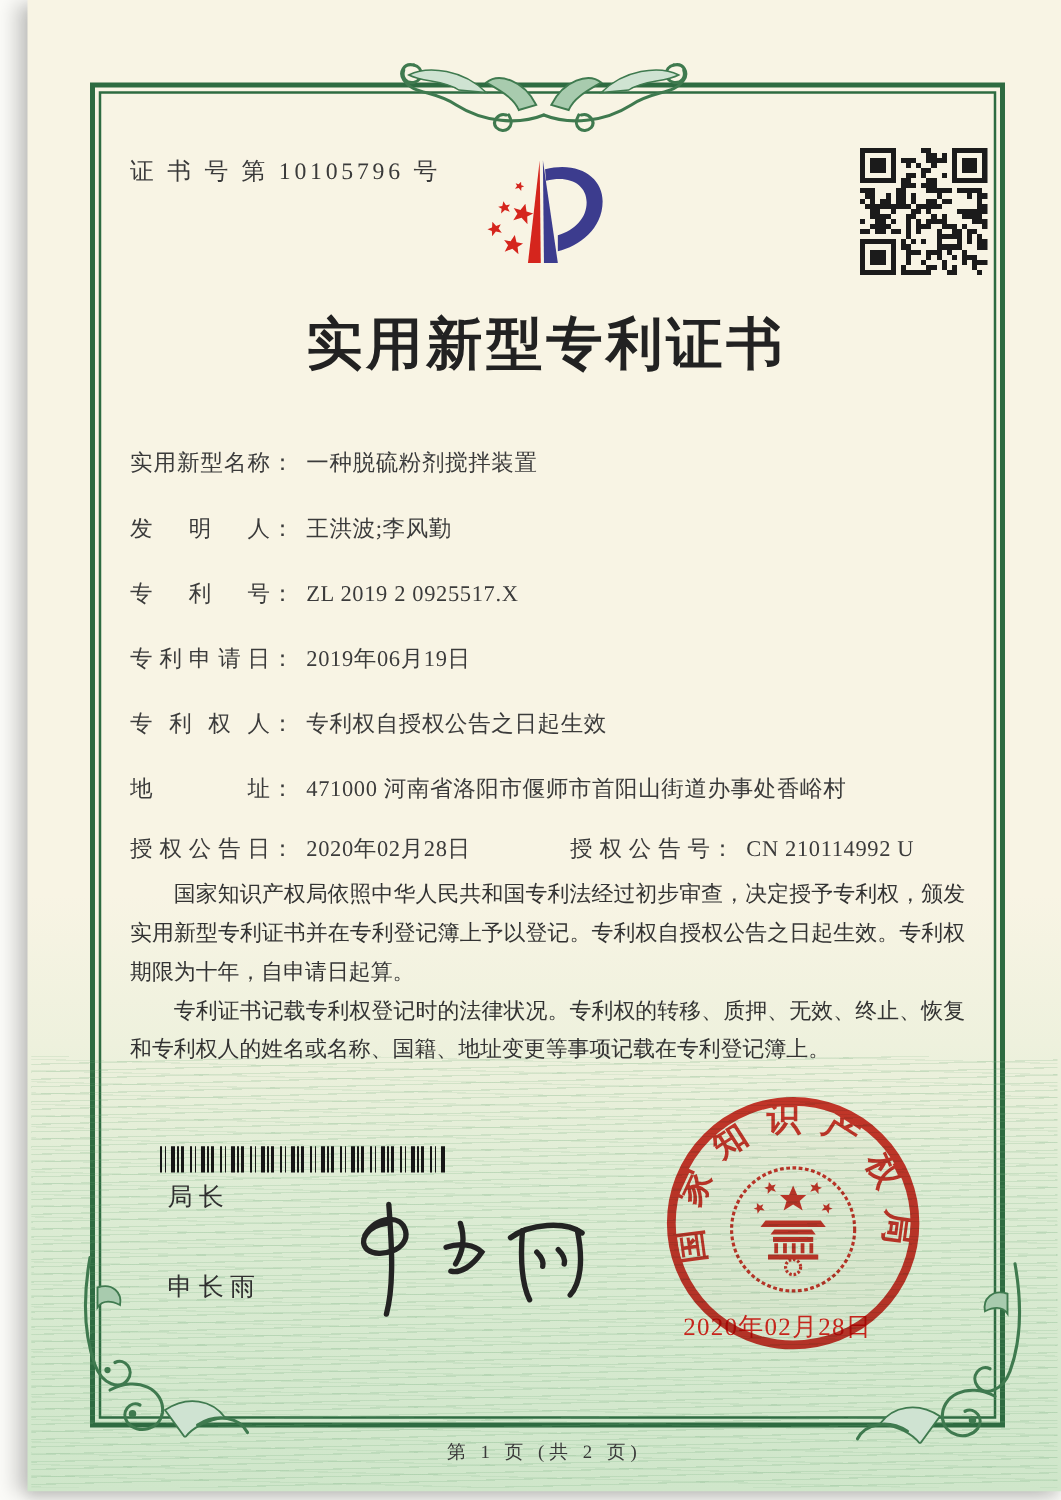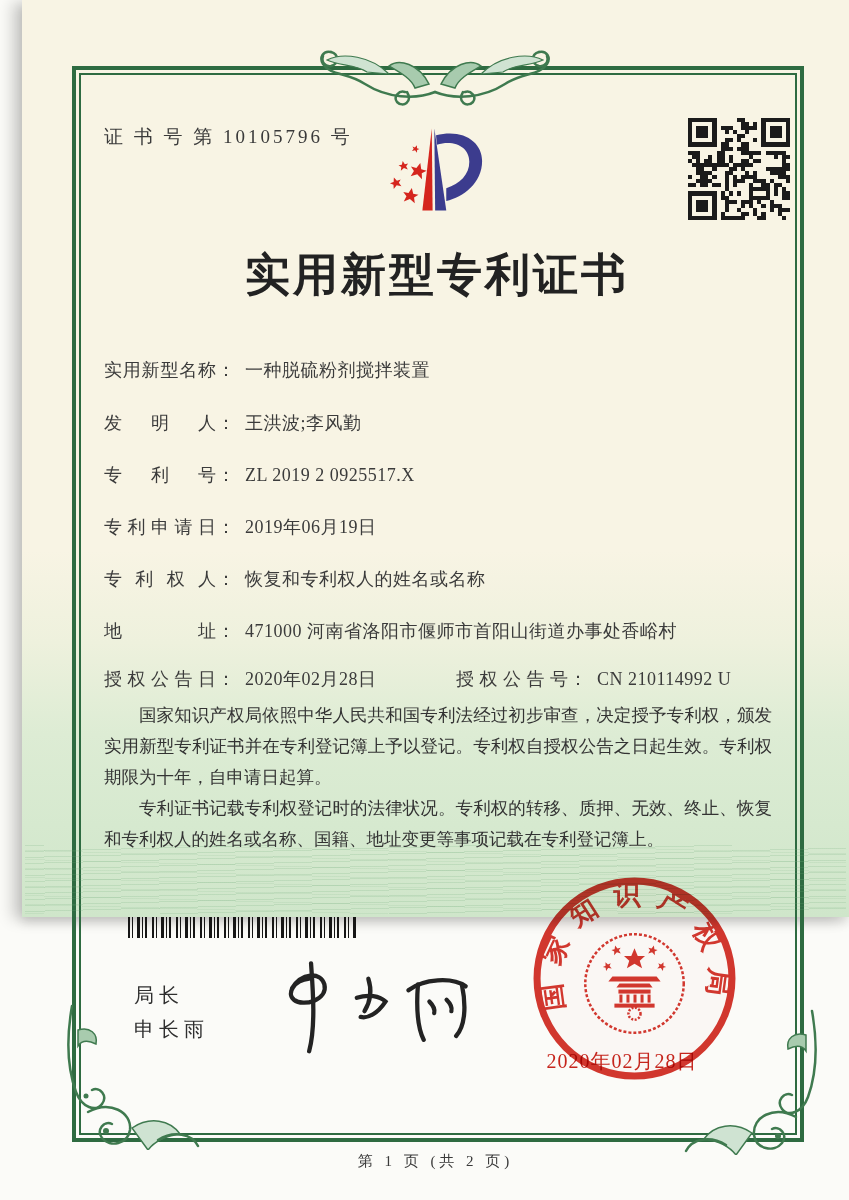--- a/index.html
+++ b/index.html
@@ -1,18 +1,18 @@
 <!DOCTYPE html>
 <html><head>
 <meta charset="utf-8">
 <style>
   html,body{margin:0;padding:0;background:#fbfbf8;}
   body{width:849px;height:1200px;position:relative;overflow:hidden;
        font-family:"Liberation Serif","DejaVu Serif",serif;color:#333;}
-  .paper{position:absolute;left:22px;top:0;width:827px;height:917px;
+  .paper{position:absolute;left:22px;top:0;width:827px;height:1193px;
        background:linear-gradient(180deg,#f8f4e4 0%,#f8f4e4 60%,#eef1dd 70%,#ddecd4 80%,#cfe6ca 100%);
        box-shadow:-10px 2px 14px rgba(0,0,0,.18), 0 6px 10px rgba(0,0,0,.12);}
   .guilloche{position:absolute;left:3px;right:3px;top:845px;bottom:3px;pointer-events:none;
        background:
         repeating-linear-gradient(178.5deg, rgba(110,170,120,.20) 0 1px, transparent 1px 6px),
         repeating-linear-gradient(1.5deg, rgba(110,170,120,.12) 0 1px, transparent 1px 9px);}
   .frame{position:absolute;left:50px;top:66px;width:724px;height:1068px;
        border:4px solid #2e6b41;}
   .frame-inner{position:absolute;inset:3px;border:2px solid #2e6b41;}
   .abs{position:absolute;}
@@ -337,40 +337,40 @@
   <div class="abs field" style="top:411px">
     <span class="flabel">发明人</span><span class="fcolon">：</span><span class="fvalue">王洪波;李风勤</span>
   </div>
   <div class="abs field" style="top:463px">
     <span class="flabel">专利号</span><span class="fcolon">：</span><span class="fvalue">ZL 2019 2 0925517.X</span>
   </div>
   <div class="abs field" style="top:515px">
     <span class="flabel">专利申请日</span><span class="fcolon">：</span><span class="fvalue">2019年06月19日</span>
   </div>
   <div class="abs field" style="top:567px">
-    <span class="flabel">专利权人</span><span class="fcolon">：</span><span class="fvalue">恢复和专利权人的姓名或名称</span>
+    <span class="flabel">专利权人</span><span class="fcolon">：</span><span class="fvalue">专利权自授权公告之日起生效</span>
   </div>
   <div class="abs field" style="top:619px">
     <span class="flabel">地址</span><span class="fcolon">：</span><span class="fvalue">471000 河南省洛阳市偃师市首阳山街道办事处香峪村</span>
   </div>
   <div class="abs field" style="top:667px">
     <span class="flabel">授权公告日</span><span class="fcolon">：</span><span class="fvalue">2020年02月28日</span>
     <span class="fgroup2">
       <span class="flabel">授权公告号</span><span class="fcolon">：</span><span class="fvalue">CN 210114992 U</span>
     </span>
   </div>
 
   <div class="abs paras">
     <p>国家知识产权局依照中华人民共和国专利法经过初步审查，决定授予专利权，颁发实用新型专利证书并在专利登记簿上予以登记。专利权自授权公告之日起生效。专利权期限为十年，自申请日起算。</p>
     <p>专利证书记载专利权登记时的法律状况。专利权的转移、质押、无效、终止、恢复和专利权人的姓名或名称、国籍、地址变更等事项记载在专利登记簿上。</p>
   </div>
 
   <div class="abs barcode"></div>
 
-  <div class="abs signer" style="top:982px">局长</div>
+  <div class="abs signer" style="top:944px">局长</div>
   <div class="abs signer" style="top:1016px">申长雨</div>
 
   <svg class="abs" style="left:243px;top:952px" width="220" height="105" viewBox="0 0 230 110">
     <g fill="none" stroke="#232323" stroke-width="4.5" stroke-linecap="round">
       <path d="M28,38 C38,22 58,20 62,34 C66,50 40,58 30,50 C22,43 30,30 46,28"></path>
       <path d="M48,12 C50,40 53,78 46,104"></path>
       <path d="M108,28 C112,40 110,52 104,62"></path>
       <path d="M96,48 C108,44 120,46 126,52 C118,64 108,70 100,68"></path>
       <path d="M150,40 C166,28 196,26 210,36"></path>
       <path d="M160,34 C158,60 160,80 166,92"></path>

